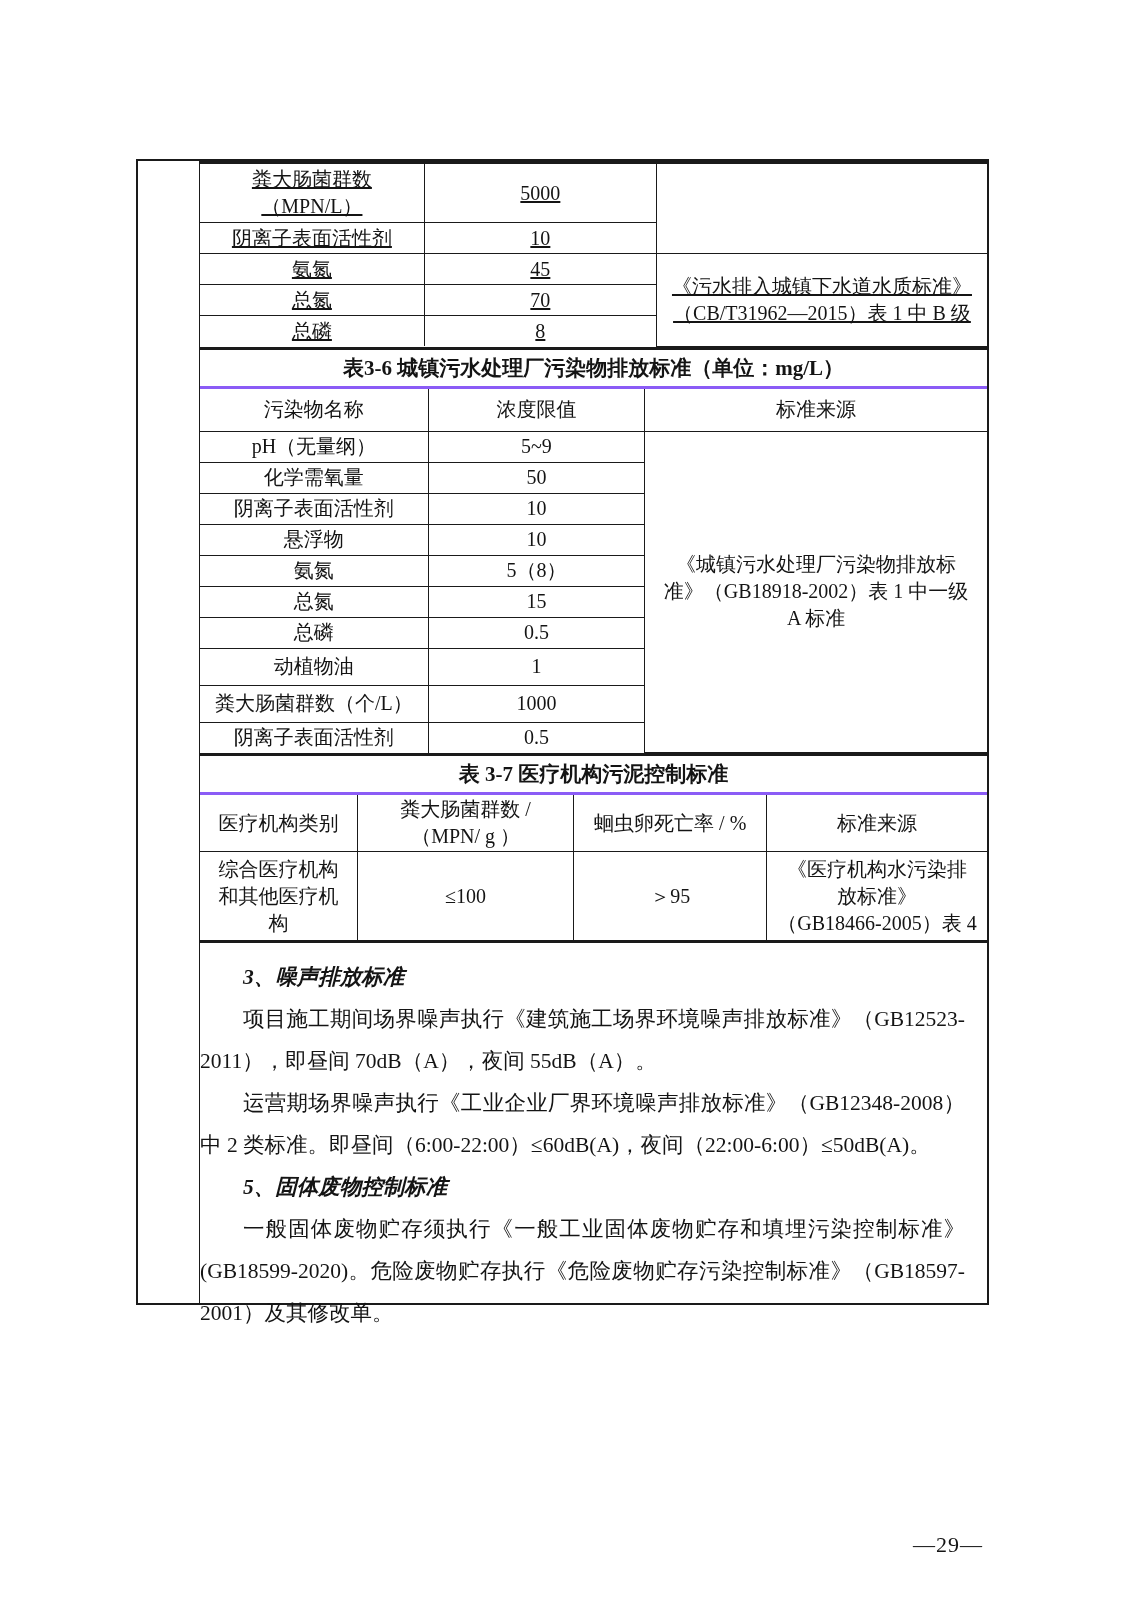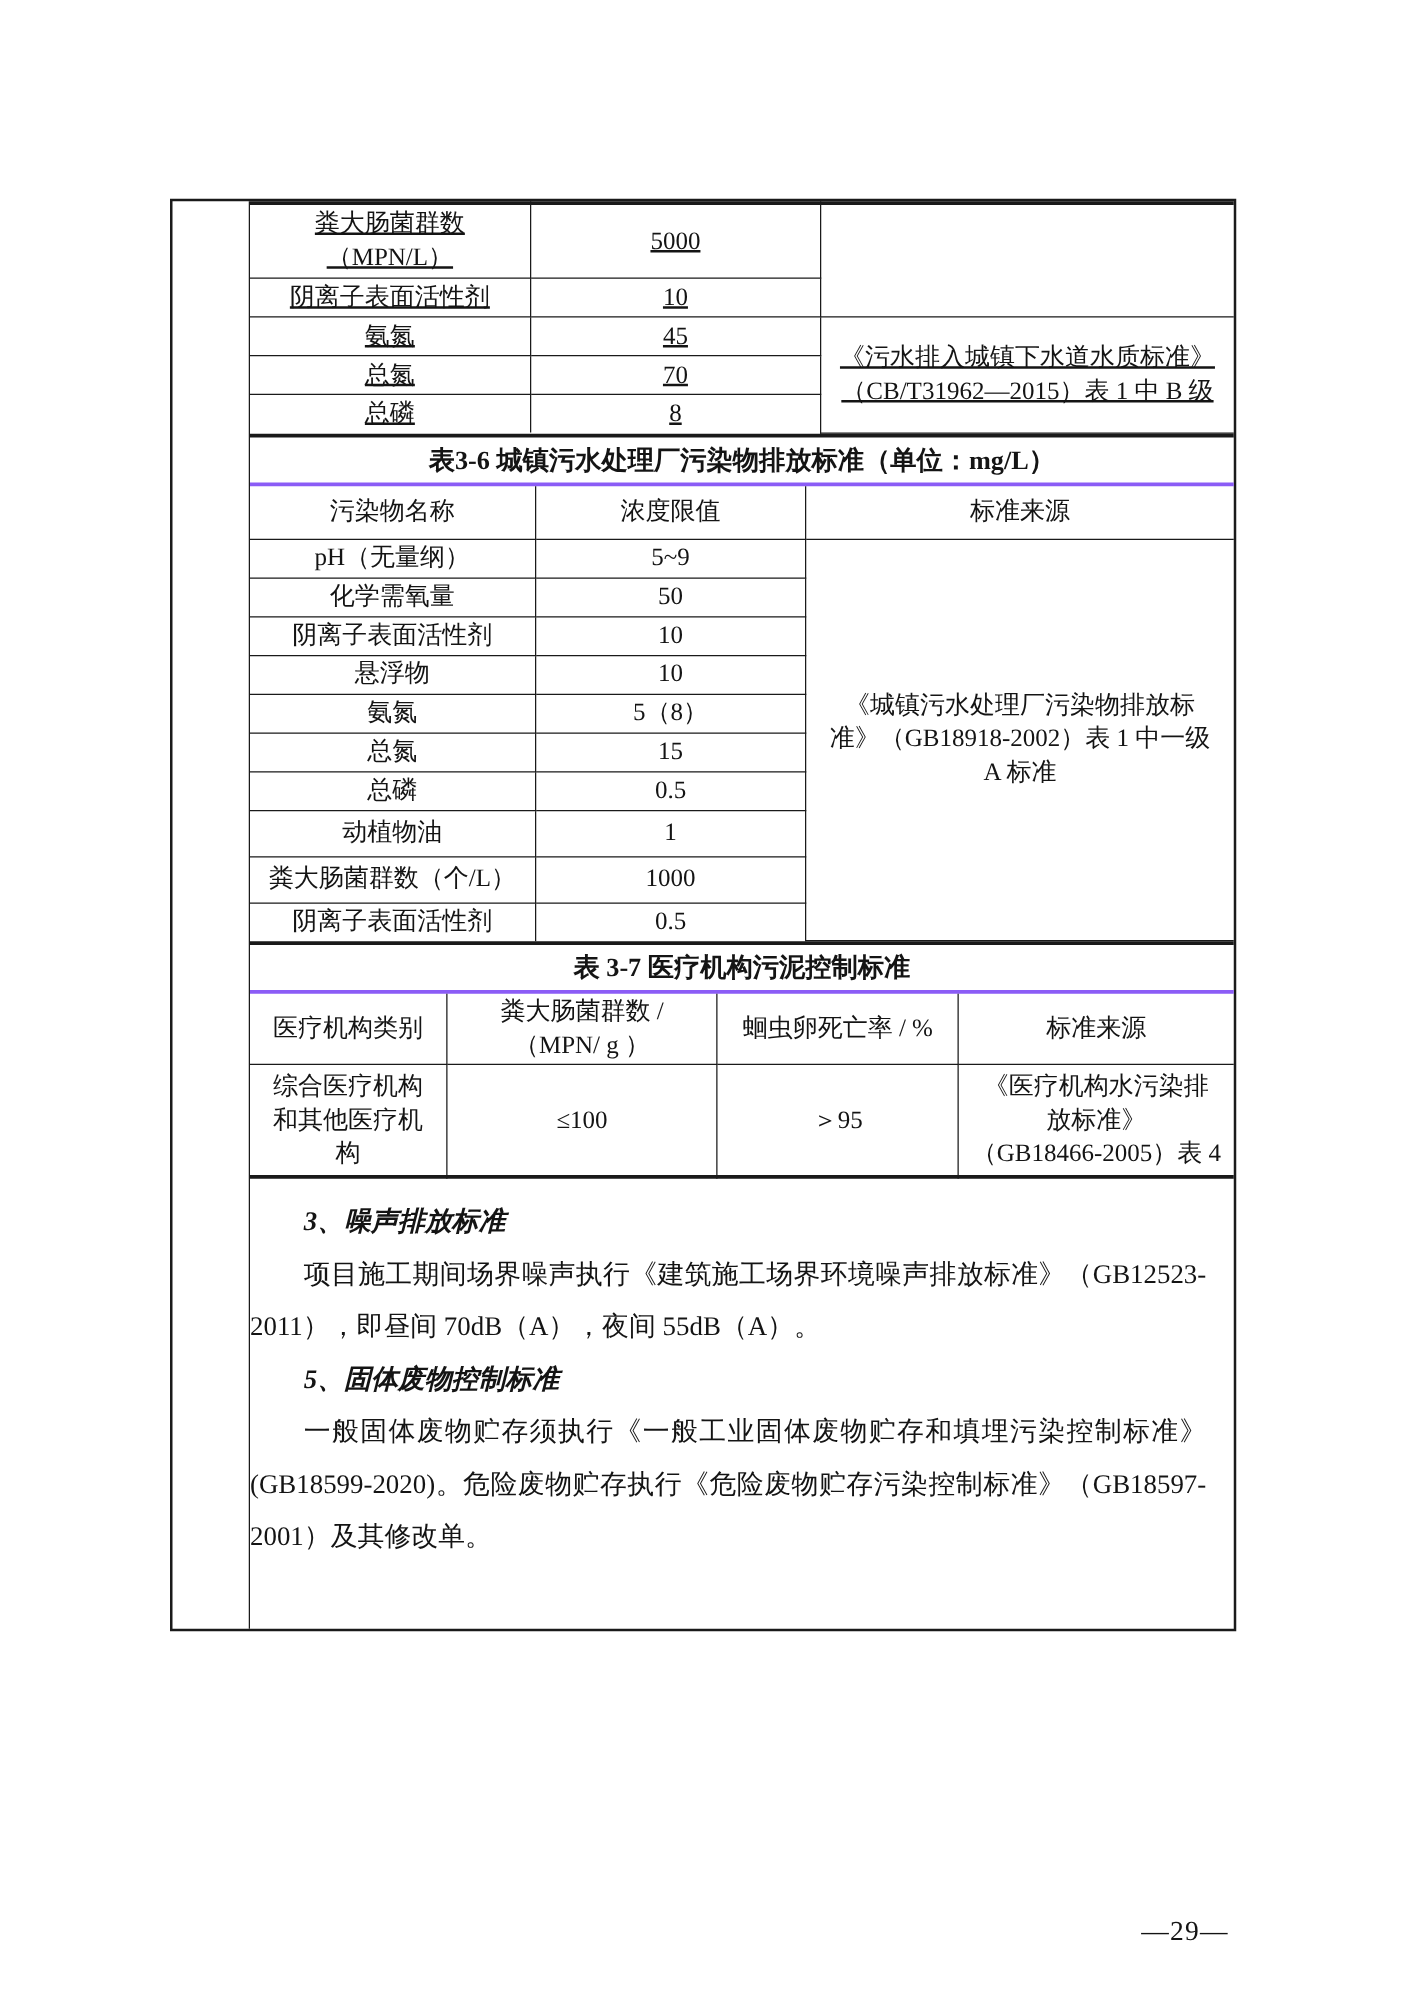--- a/index.html
+++ b/index.html
@@ -229,20 +229,21 @@
         <td>《医疗机构水污染排
 放标准》
 （GB18466-2005）表 4</td>
       </tr>
     </tbody>
       </table>
 
     <div class="textblock">
       <div class="heading">3、噪声排放标准</div>
       <p>项目施工期间场界噪声执行《建筑施工场界环境噪声排放标准》（GB12523-2011），即昼间 70dB（A），夜间 55dB（A）。</p>
+      <p>运营期场界噪声执行《工业企业厂界环境噪声排放标准》（GB12348-2008）中 2 类标准。即昼间（6:00-22:00）≤60dB(A)，夜间（22:00-6:00）≤50dB(A)。</p>
       <div class="heading">5、固体废物控制标准</div>
       <p>一般固体废物贮存须执行《一般工业固体废物贮存和填埋污染控制标准》(GB18599-2020)。危险废物贮存执行《危险废物贮存污染控制标准》（GB18597-2001）及其修改单。</p>
     </div>
 
   </div>
 </div>
 
 <div class="page-number">—29—</div>
 
 </body></html>

